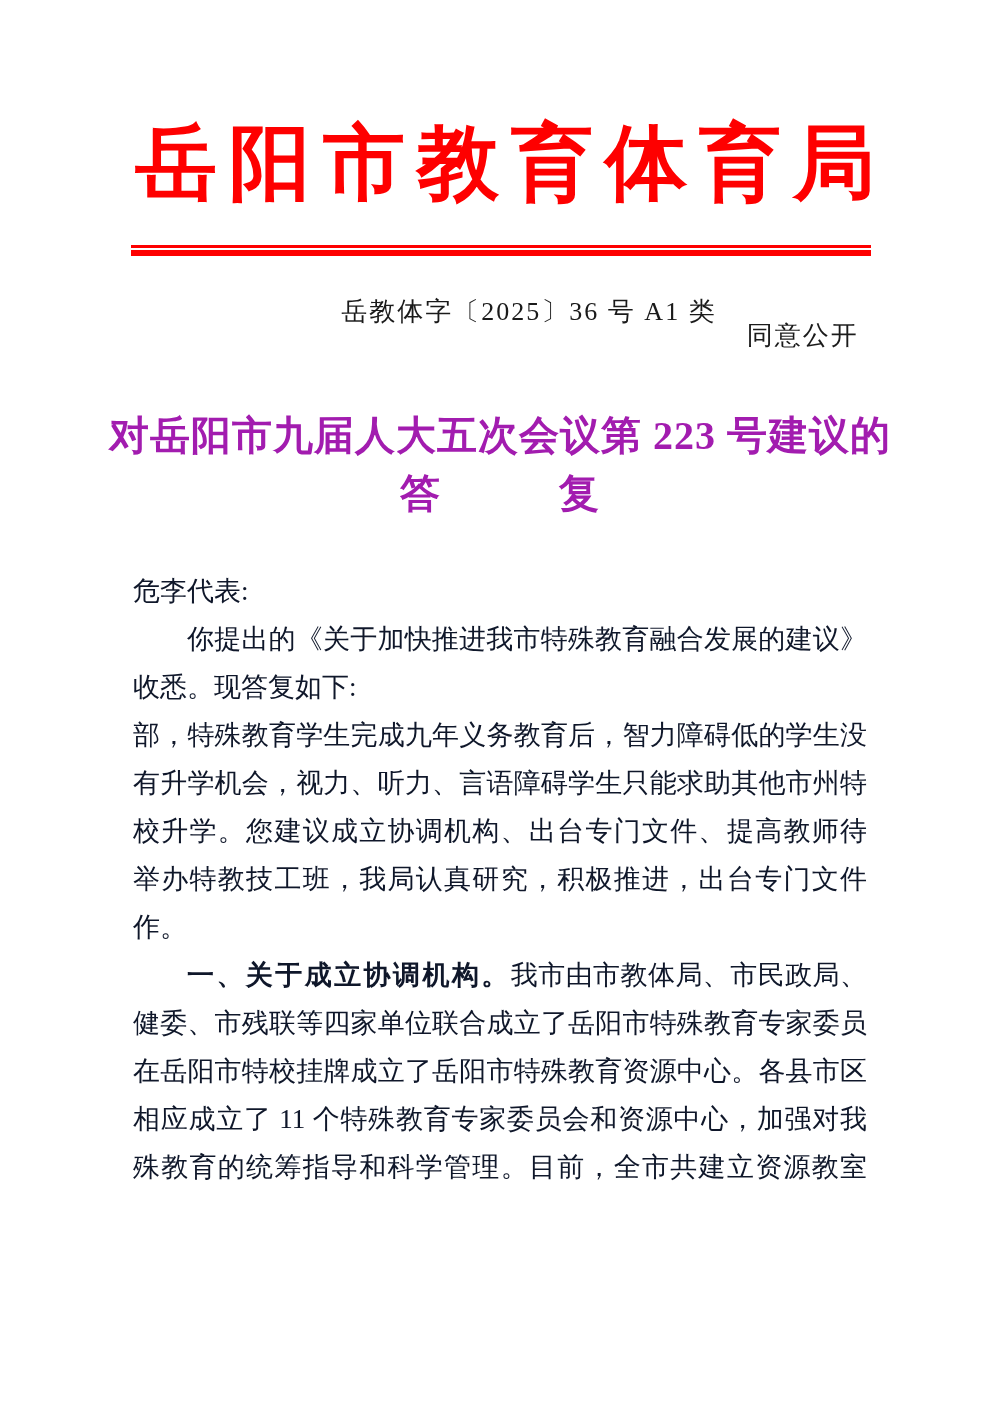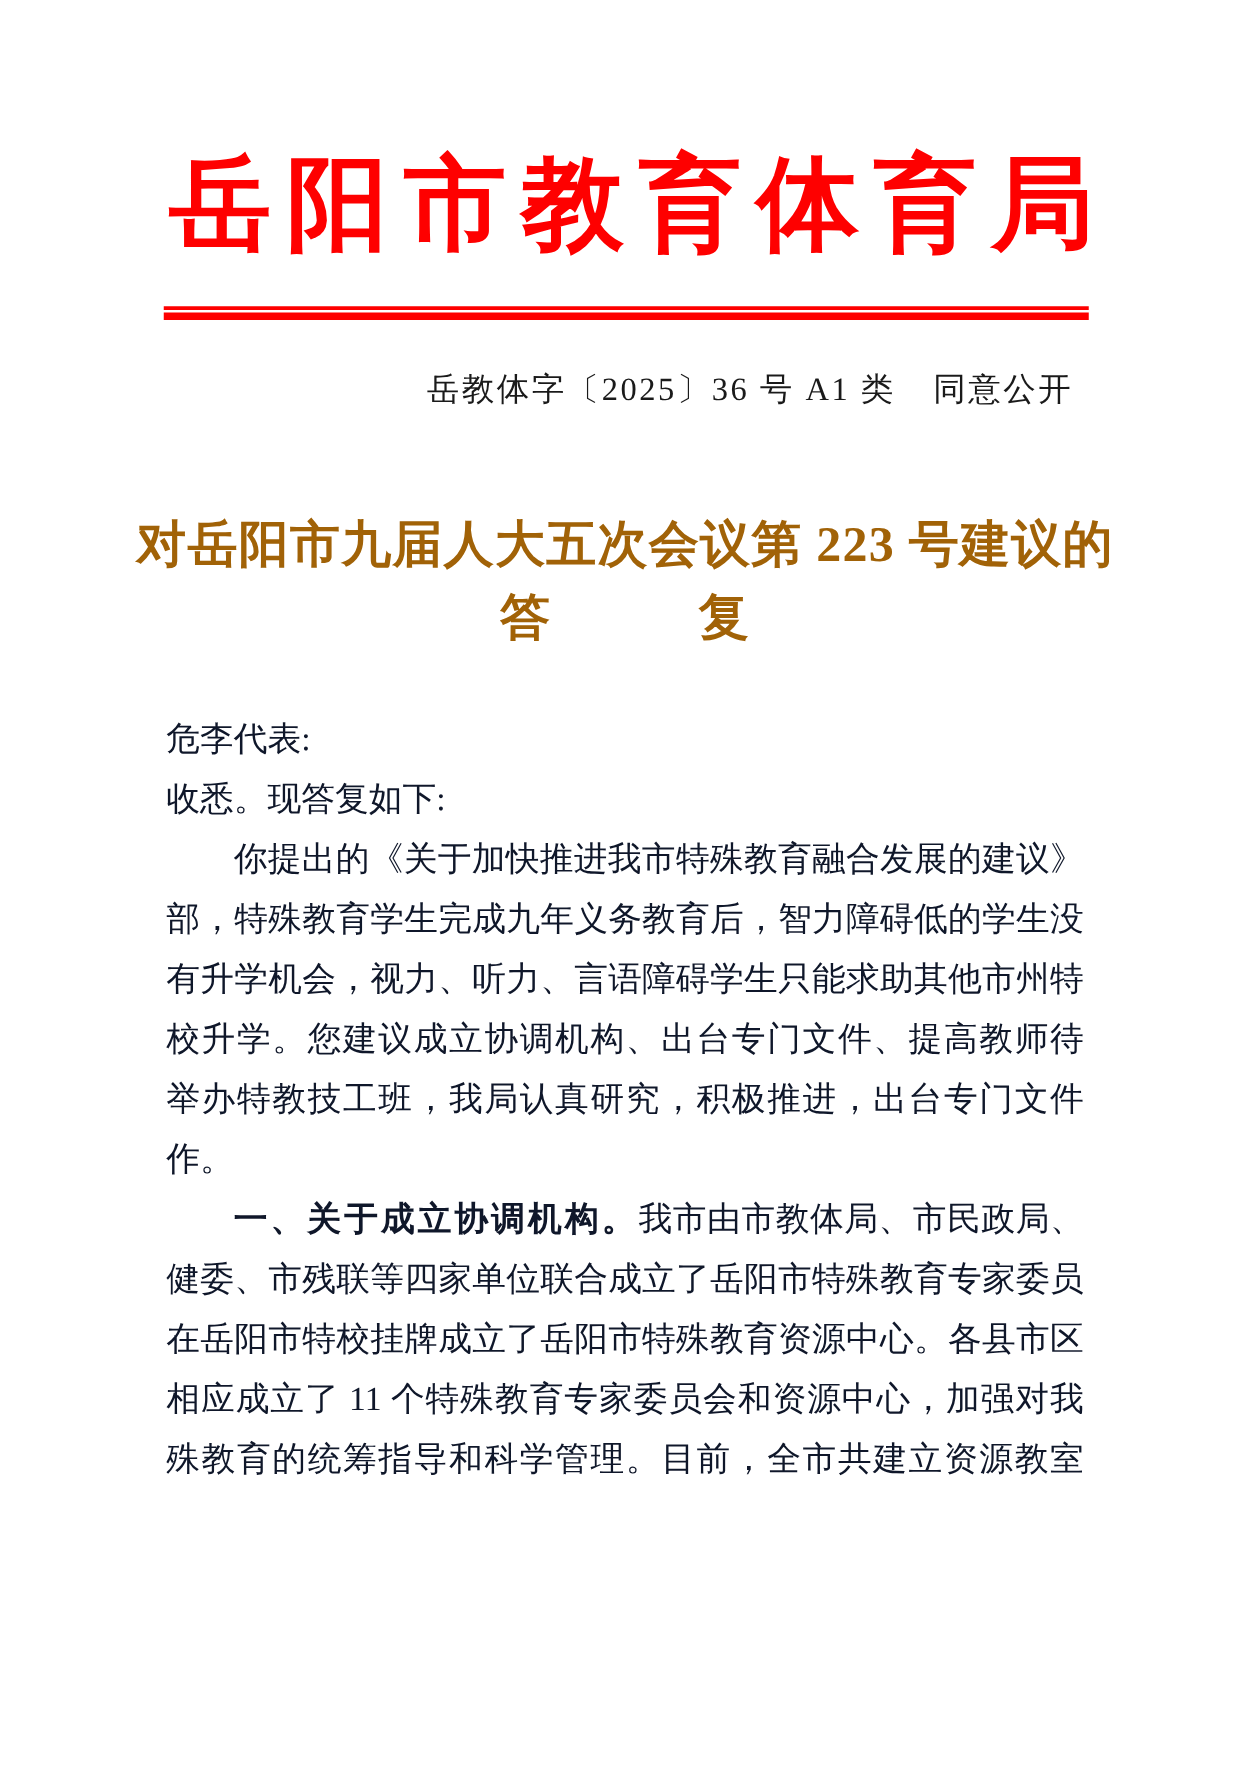--- a/index.html
+++ b/index.html
@@ -64,31 +64,32 @@
     justify-content: center;
     transform: translateX(100px);
     font-size: 26px;
     line-height: 32px;
     color: #1a1a1a;
     letter-spacing: 2px;
     white-space: pre;
   }
   .doc-number-row .publicity {
     margin-left: 30px;
+    margin-top: 24px;
   }
 
   
   .doc-title {
     position: absolute;
     top: 412px;
     left: 0;
     right: 0;
     text-align: center;
     font-weight: 700;
-    color: #a16207;
+    color: #a21caf;
     font-size: 40px;
     line-height: 48px;
     letter-spacing: 1px;
   }
   .doc-title .line2 {
     display: flex;
     justify-content: center;
     gap: 118px;
     margin-top: 10px;
   }
@@ -144,22 +145,22 @@
   <div class="doc-title">
     <div class="line1">对岳阳市九届人大五次会议第 223 号建议的</div>
     <div class="line2">
       <span>答</span>
       <span>复</span>
     </div>
   </div>
 
   <div class="doc-body">
       <div class="body-line">危李代表:</div>
+      <div class="body-line indent justify">你提出的《关于加快推进我市特殊教育融合发展的建议》</div>
       <div class="body-line">收悉。现答复如下:</div>
-      <div class="body-line indent justify">你提出的《关于加快推进我市特殊教育融合发展的建议》</div>
       <div class="body-line justify">部，特殊教育学生完成九年义务教育后，智力障碍低的学生没</div>
       <div class="body-line justify">有升学机会，视力、听力、言语障碍学生只能求助其他市州特</div>
       <div class="body-line justify">校升学。您建议成立协调机构、出台专门文件、提高教师待遇、</div>
       <div class="body-line justify">举办特教技工班，我局认真研究，积极推进，出台专门文件</div>
       <div class="body-line">作。</div>
       <div class="body-line indent justify"><span class="lead-bold">一、关于成立协调机构。</span>我市由市教体局、市民政局、市卫</div>
       <div class="body-line justify">健委、市残联等四家单位联合成立了岳阳市特殊教育专家委员会，</div>
       <div class="body-line justify">在岳阳市特校挂牌成立了岳阳市特殊教育资源中心。各县市区也</div>
       <div class="body-line justify">相应成立了 11 个特殊教育专家委员会和资源中心，加强对我市特</div>
       <div class="body-line justify">殊教育的统筹指导和科学管理。目前，全市共建立资源教室 21 个，</div>

